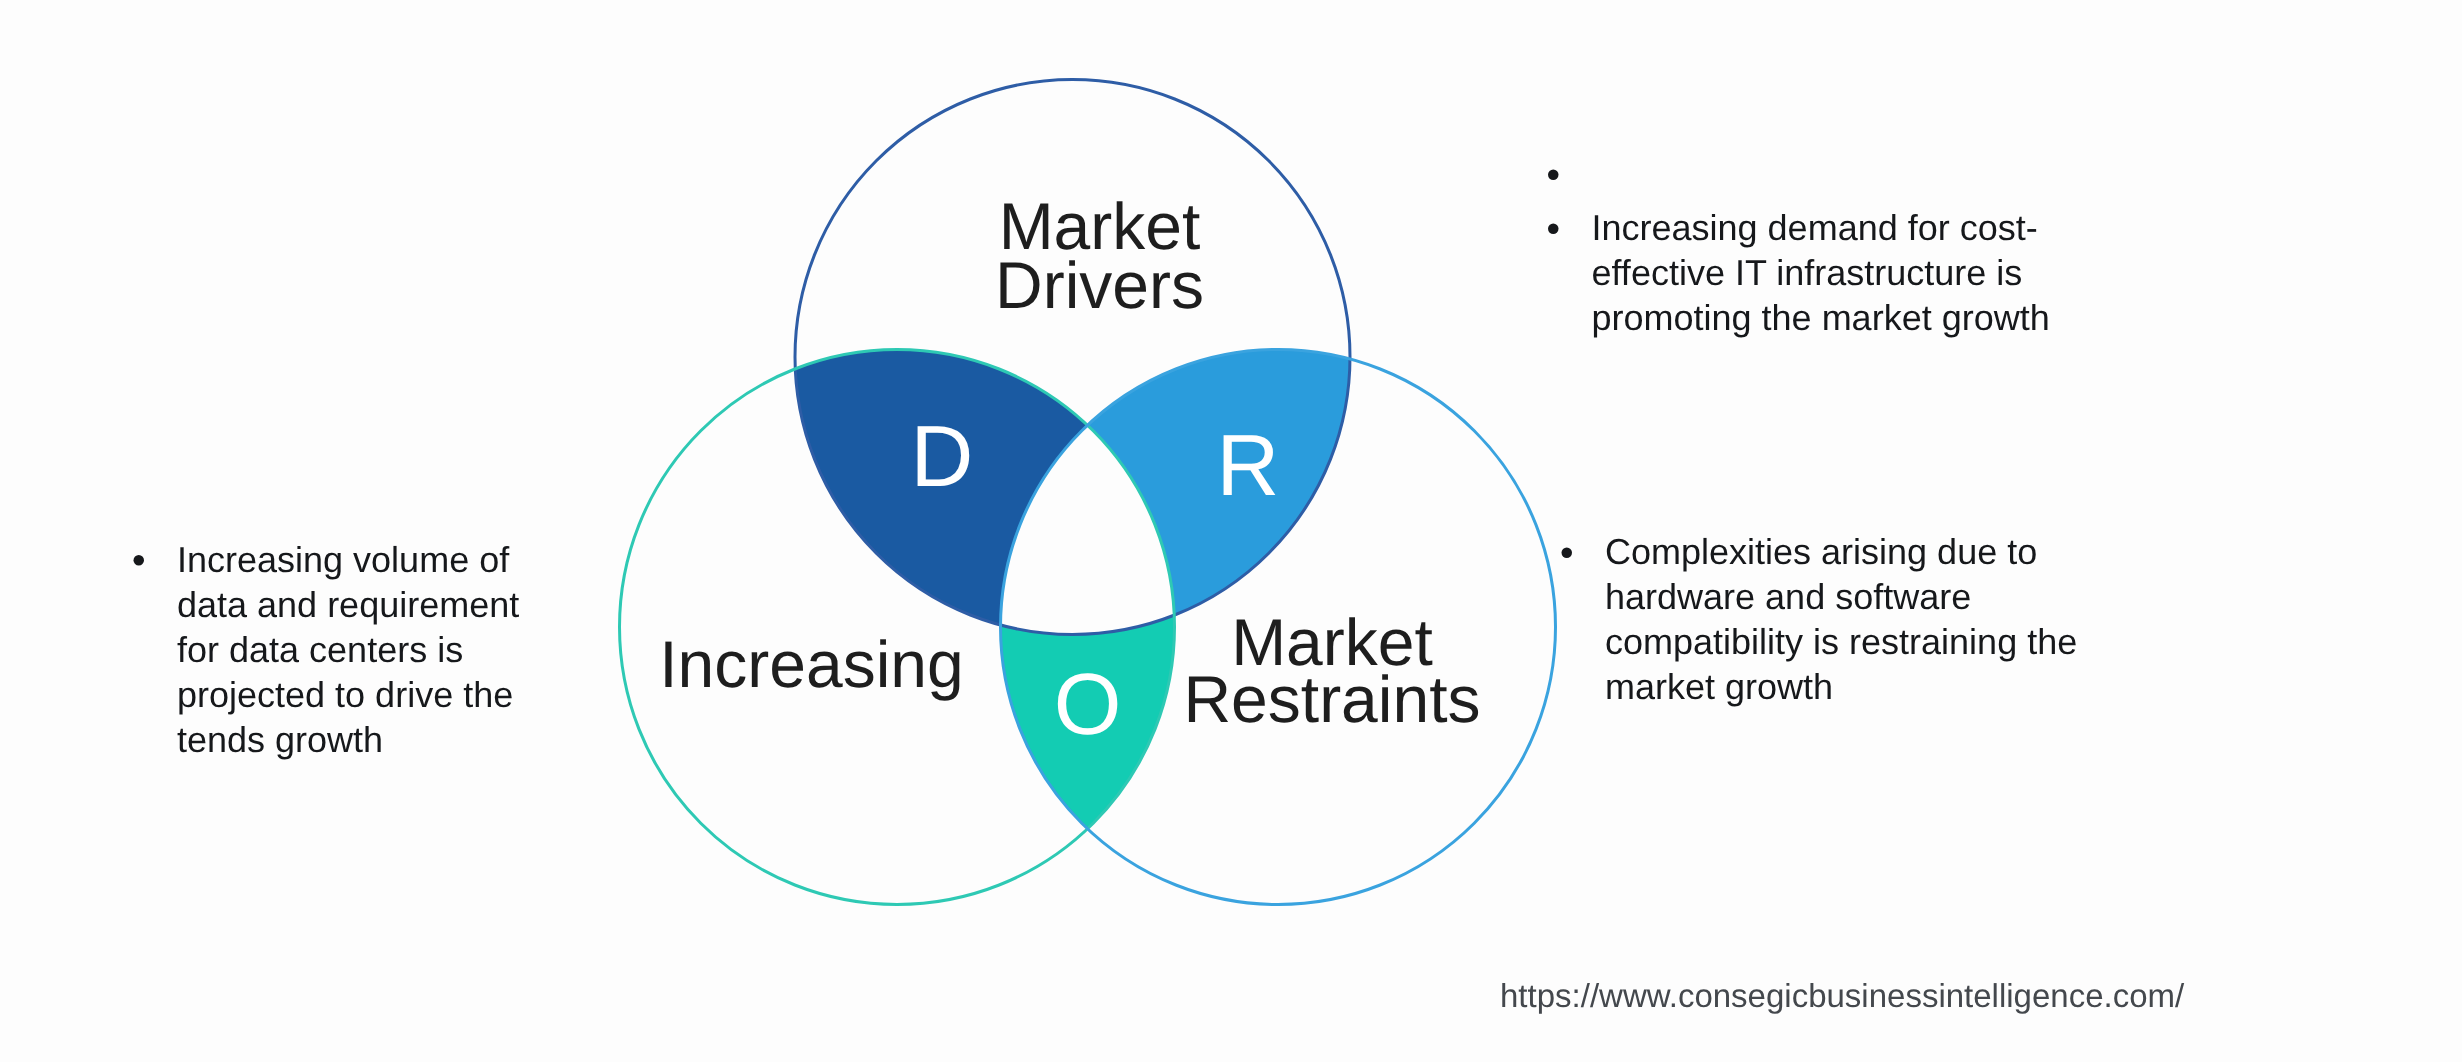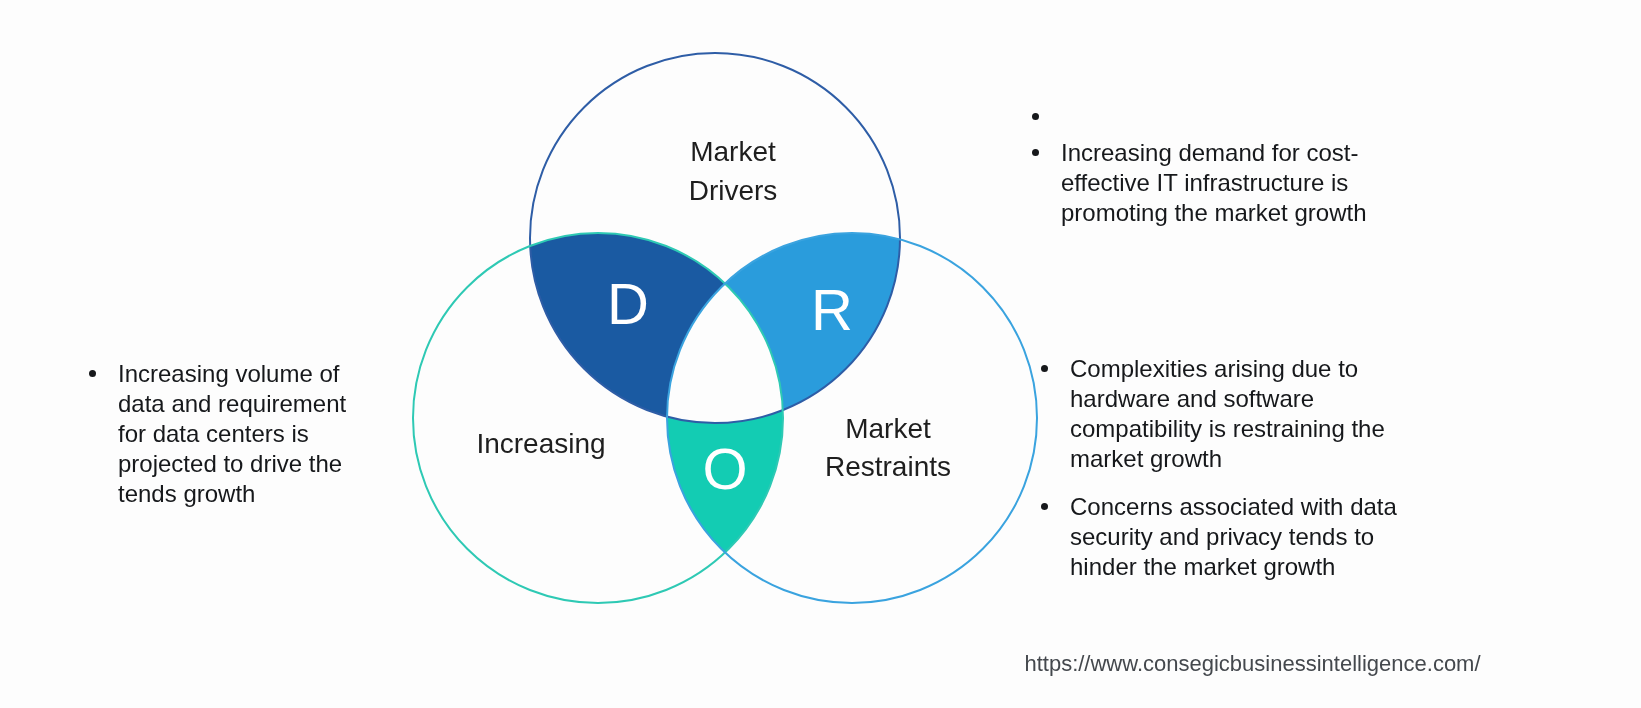--- a/index.html
+++ b/index.html
@@ -21,21 +21,21 @@
     top: 0;
   }
   .venn-letter {
     font-family: "Liberation Sans", sans-serif;
     font-size: 58px;
     fill: #ffffff;
   }
   .vlabel {
     position: absolute;
     color: #1e1e1e;
-    font-size: 28px;
+    font-size: 44px;
     text-align: center;
     white-space: pre-line;
   }
   .note {
     position: absolute;
     color: #16181b;
     font-size: 24px;
     line-height: 30px;
     font-weight: 500;
   }
@@ -56,21 +56,21 @@
     background: #16181b;
   }
   .bullet-text {
     white-space: pre-line;
   }
   .source-url {
     position: absolute;
     left: 1000px;
     top: 650px;
     width: 505px;
-    text-align: center;
+    text-align: left;
     font-size: 22px;
     line-height: 28px;
     color: #44484d;
   }
 </style>
 </head>
 <body>
 
 <div class="canvas">
 
@@ -135,23 +135,17 @@
   </div>
 
   <div class="note" style="left:1041px; top:354px; width:430px;">
     <div class="bullet">
       <span class="dot"></span>
       <span class="bullet-text">Complexities arising due to
 hardware and software
 compatibility is restraining the
 market growth</span>
     </div>
-    <div class="bullet">
-      <span class="dot"></span>
-      <span class="bullet-text">Concerns associated with data
-security and privacy tends to
-hinder the market growth</span>
-    </div>
   </div>
 
   <div class="source-url">https://www.consegicbusinessintelligence.com/</div>
 
 </div>
 
 </body></html>

